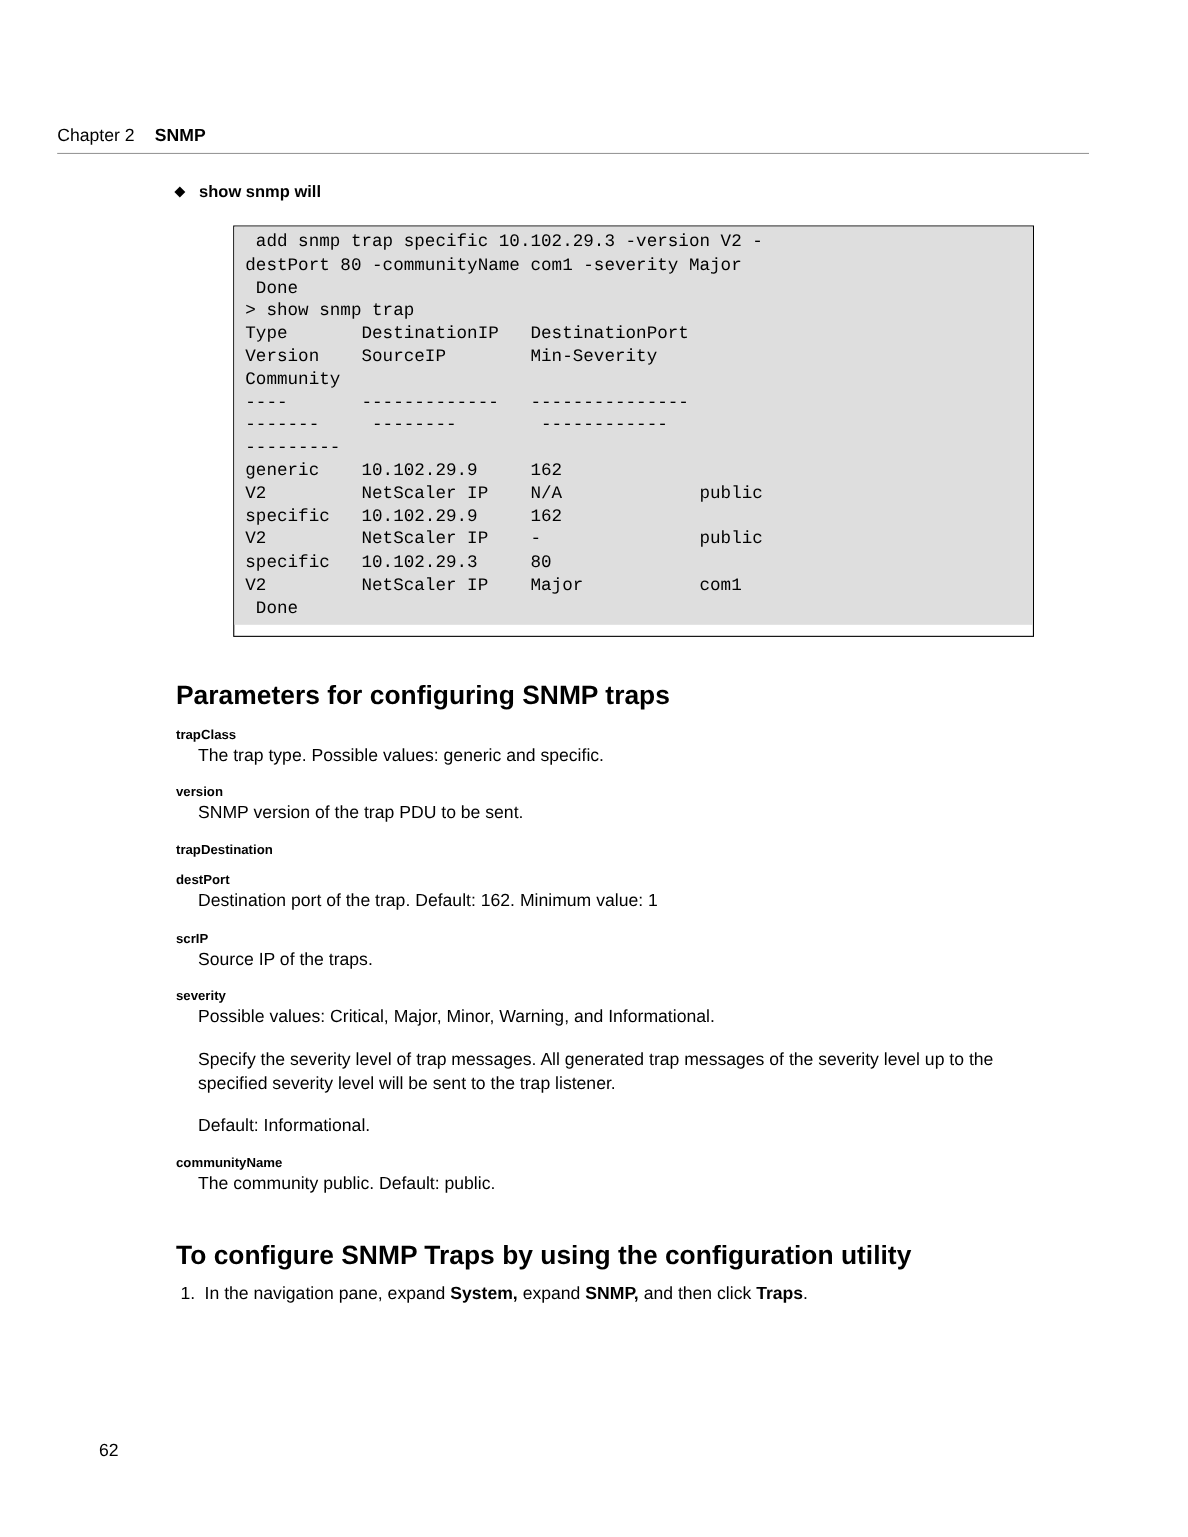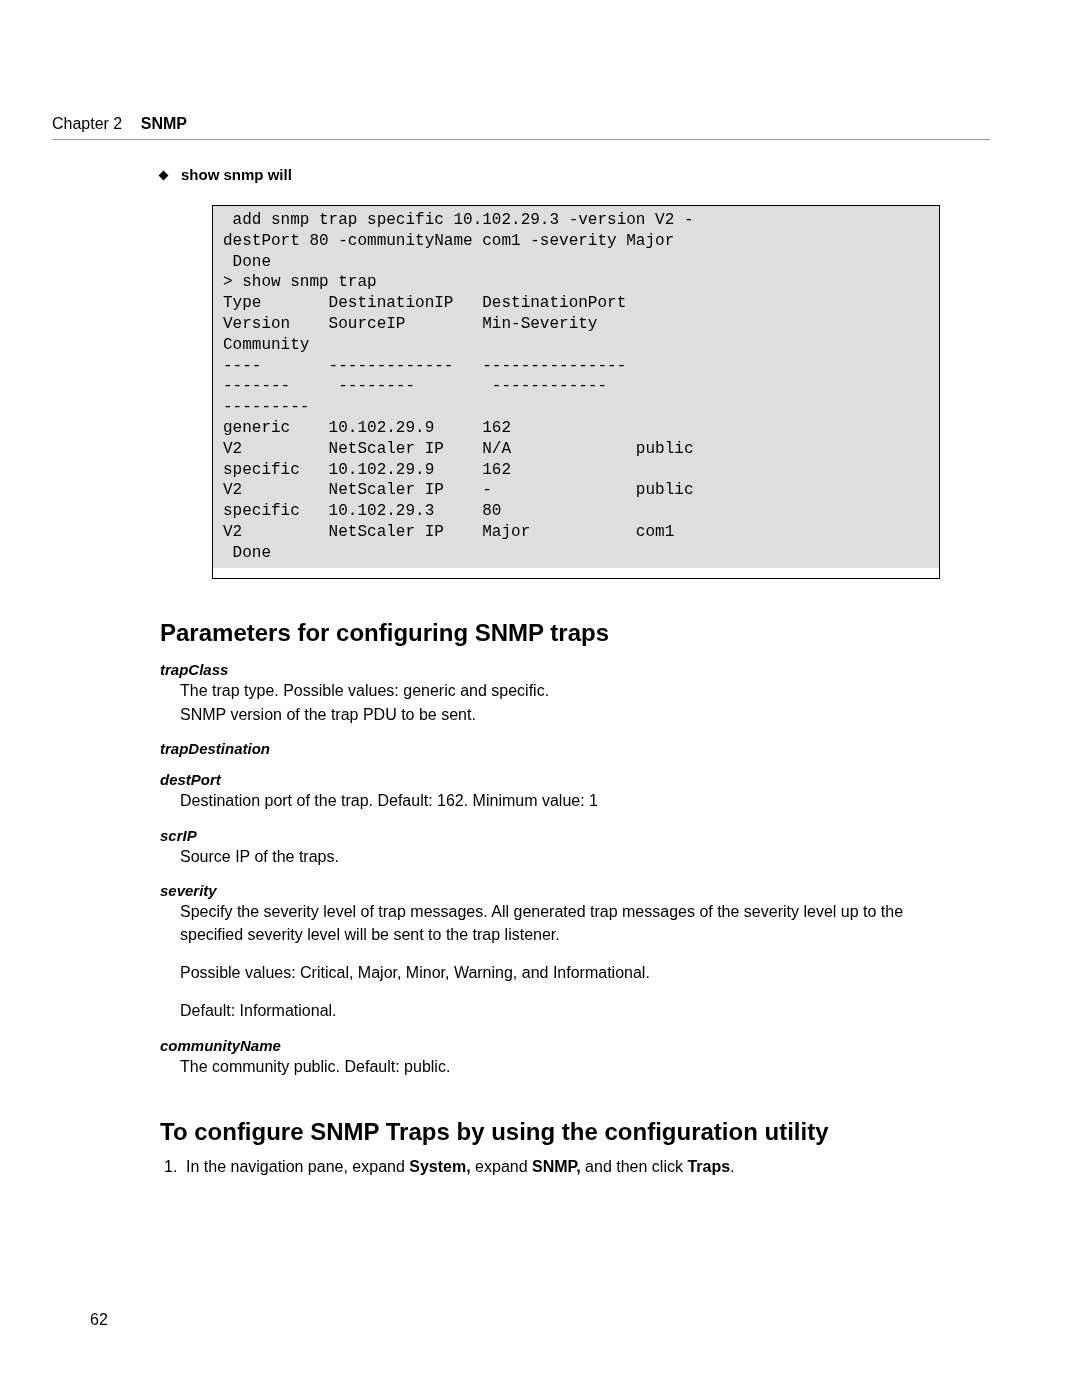--- a/index.html
+++ b/index.html
@@ -65,24 +65,23 @@
   .example-box .spacer {
     height: 10px;
   }
   h2 {
     font-family: Arial, Helvetica, sans-serif;
     font-size: 24px;
     font-weight: bold;
     margin: 40px 0 10px 0;
   }
   .param-name {
-    font-size: 15px;
+    font-size: 12px;
     font-weight: bold;
     margin-top: 14px;
-    font-style: italic;
   }
   .param-desc {
     font-size: 16px;
     margin: 2px 0 0 20px;
     line-height: 1.4;
   }
   .param-desc p {
     margin: 0 0 16px 0;
   }
   .step {
@@ -137,34 +136,35 @@
 V2         NetScaler IP    Major           com1
  Done</div>
       <div class="spacer"></div>
     </div>
 
     <h2>Parameters for configuring SNMP traps</h2>
 
     <div class="param-name">trapClass</div>
     <div class="param-desc">The trap type. Possible values: generic and specific.</div>
 
+    <div class="param-name">version</div>
     <div class="param-desc">SNMP version of the trap PDU to be sent.</div>
 
     <div class="param-name">trapDestination</div>
 
     <div class="param-name">destPort</div>
     <div class="param-desc">Destination port of the trap. Default: 162. Minimum value: 1</div>
 
     <div class="param-name">scrIP</div>
     <div class="param-desc">Source IP of the traps.</div>
 
     <div class="param-name">severity</div>
     <div class="param-desc">
+      <p>Possible values: Critical, Major, Minor, Warning, and Informational.</p>
       <p>Specify the severity level of trap messages. All generated trap messages of the severity level up to the specified severity level will be sent to the trap listener.</p>
-      <p>Possible values: Critical, Major, Minor, Warning, and Informational.</p>
       <p style="margin-bottom:0">Default: Informational.</p>
     </div>
 
     <div class="param-name">communityName</div>
     <div class="param-desc">The community public. Default: public.</div>
 
     <h2>To configure SNMP Traps by using the configuration utility</h2>
 
     <div class="step">
       <span class="num">1.</span><span>In the navigation pane, expand </span><b>System,</b><span> expand </span><b>SNMP,</b><span> and then click </span><b>Traps</b><span>.</span>

